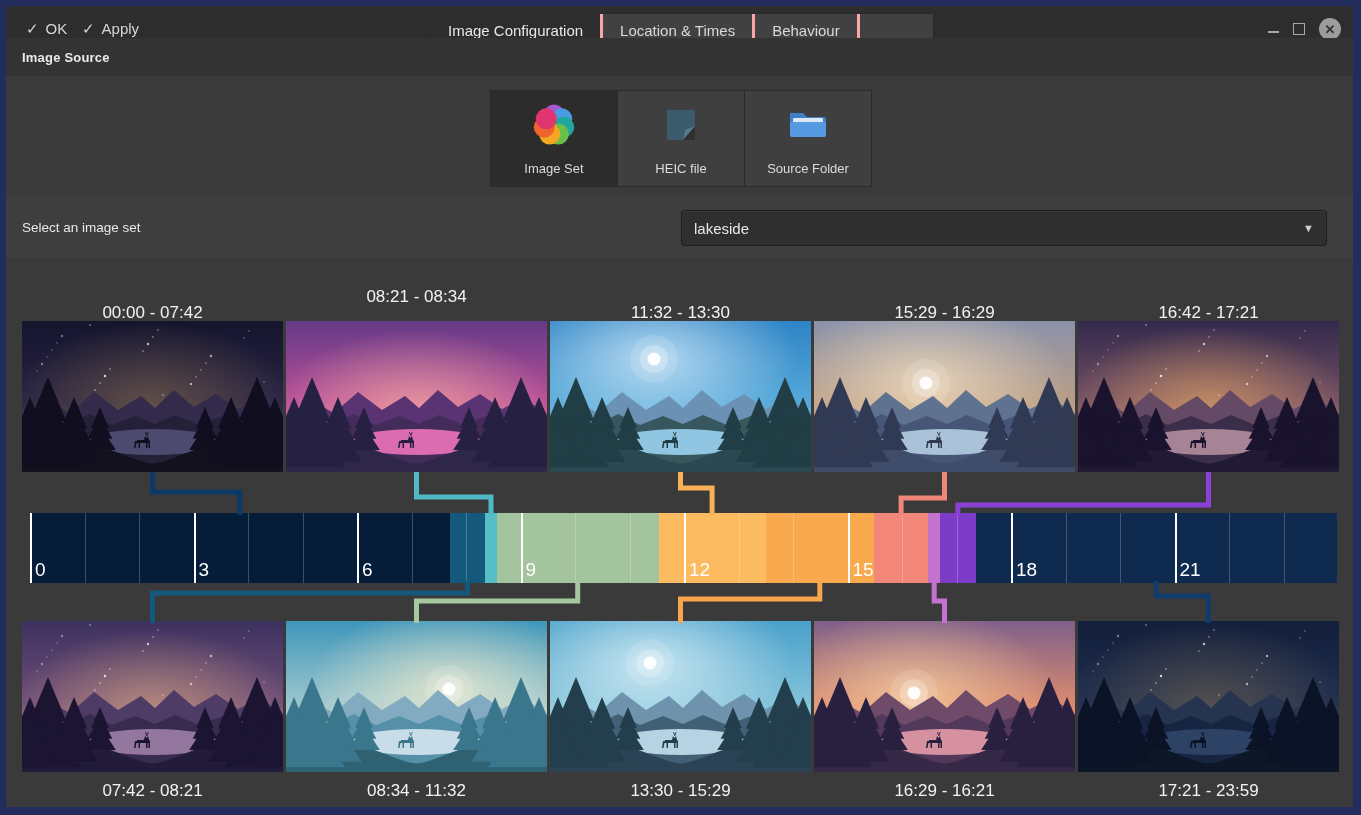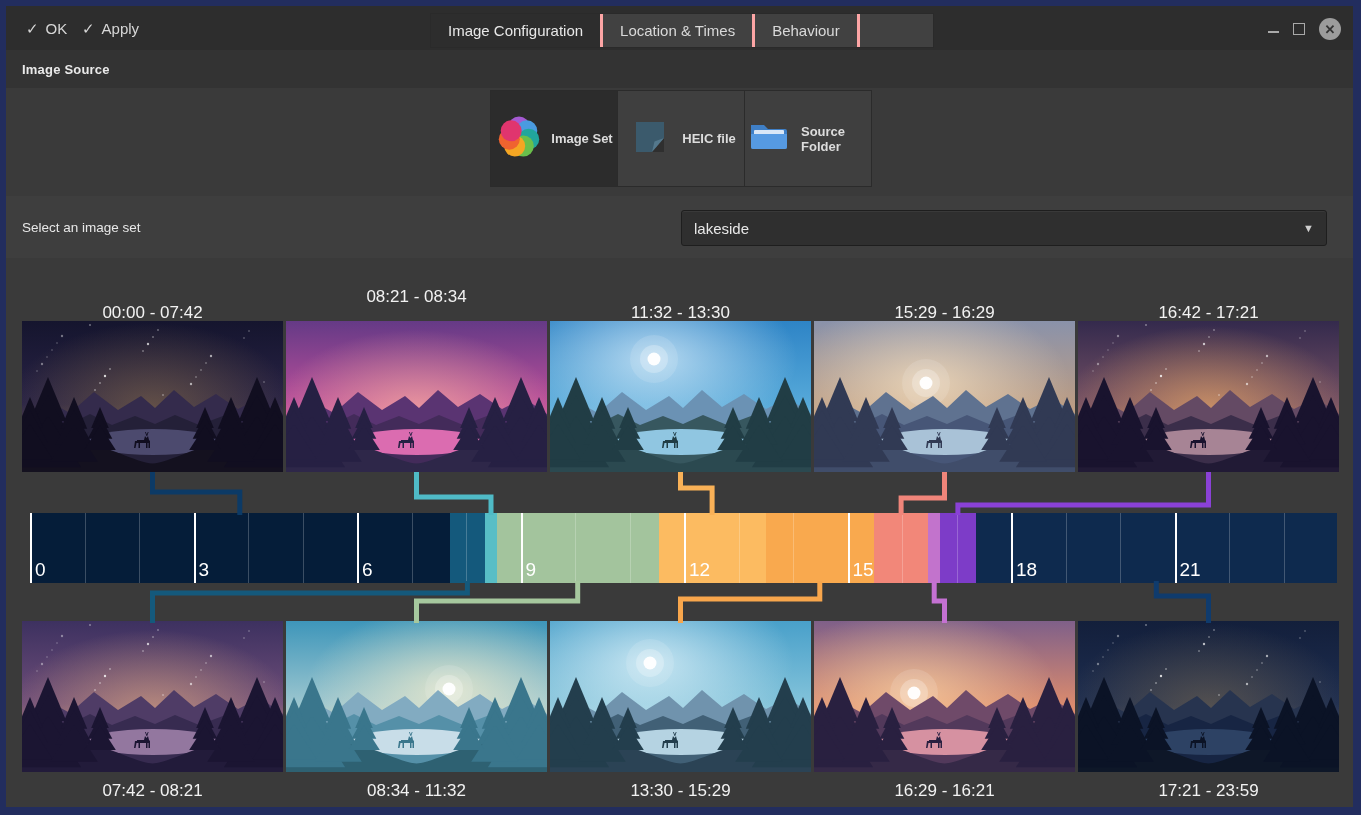--- a/index.html
+++ b/index.html
@@ -26,26 +26,26 @@
   .tab:last-child{border-right:none;margin-top:36px;}
   .tab.active{background:#2d2d2d;color:#e8e8e8;}
   .win-controls{right:12px;top:0;height:46px;display:flex;align-items:center;gap:14px;}
   .wc-min{width:11px;height:2px;background:#a9a9a9;margin-top:6px;}
   .wc-max{width:10px;height:10px;border:1.5px solid #a9a9a9;}
   .wc-close{width:22px;height:22px;border-radius:50%;background:#9c9c9c;color:#333;
     display:flex;align-items:center;justify-content:center;font-size:13px;font-weight:bold;}
   
   .section-head{left:0;width:100%;height:38px;background:#333333;display:flex;align-items:center;}
   .section-head span{margin-left:16px;font-size:13px;font-weight:bold;color:#eaeaea;letter-spacing:.2px;}
-  #head-source{top:44px;}
+  #head-source{top:32px;}
   #head-selection{top:252px;}
   .source-area{left:0;top:84px;width:100%;height:106px;background:#3a3a3a;}
   .source-buttons{left:484px;top:0;display:flex;border:1px solid #2b2b2b;}
   .src-btn{width:126px;height:95px;background:#3f3f3f;border-right:1px solid #2b2b2b;
-    display:flex;flex-direction:row;align-items:center;justify-content:center;gap:8px;font-weight:bold;}
+    display:flex;flex-direction:column;align-items:center;justify-content:center;gap:8px;}
   .src-btn:last-child{border-right:none;}
   .src-btn.selected{background:#2c2c2c;}
   .src-btn .lbl{font-size:13px;color:#dcdcdc;}
   .select-row{left:0;top:190px;width:100%;height:62px;background:#3e3e3e;}
   .select-row .lbl{left:16px;top:0;height:62px;display:flex;align-items:center;font-size:13.5px;color:#e8e8e8;}
   .combo{left:675px;top:14px;width:644px;height:34px;background:#2f2f2f;border:1px solid #1e1e1e;
     border-radius:3px;box-shadow:inset 0 1px 0 rgba(255,255,255,.05);
     display:flex;align-items:center;}
   .combo .val{margin-left:12px;font-size:15px;color:#e8e8e8;flex:1;}
   .combo .caret{margin-right:12px;color:#cfcfcf;font-size:11px;}

